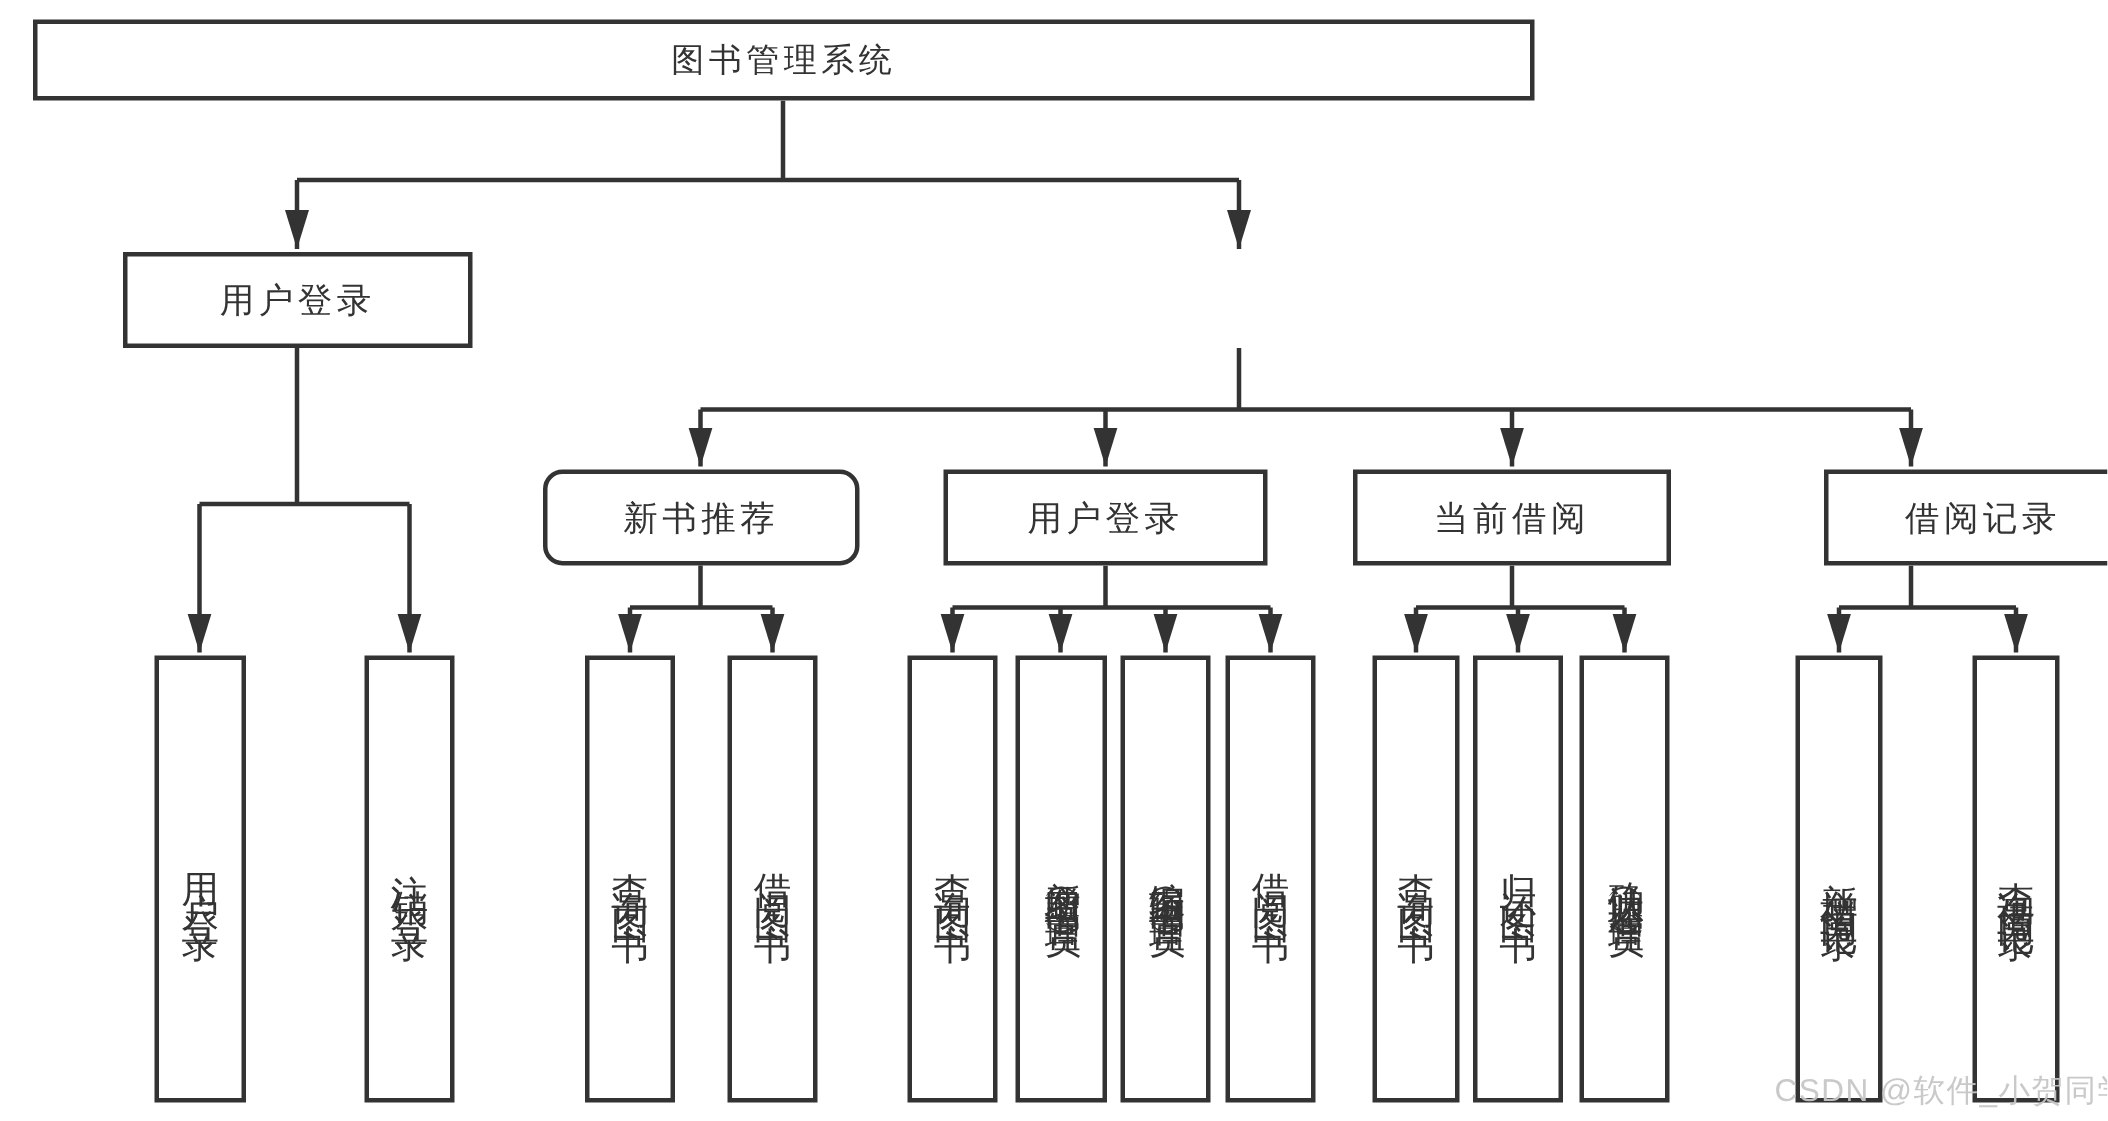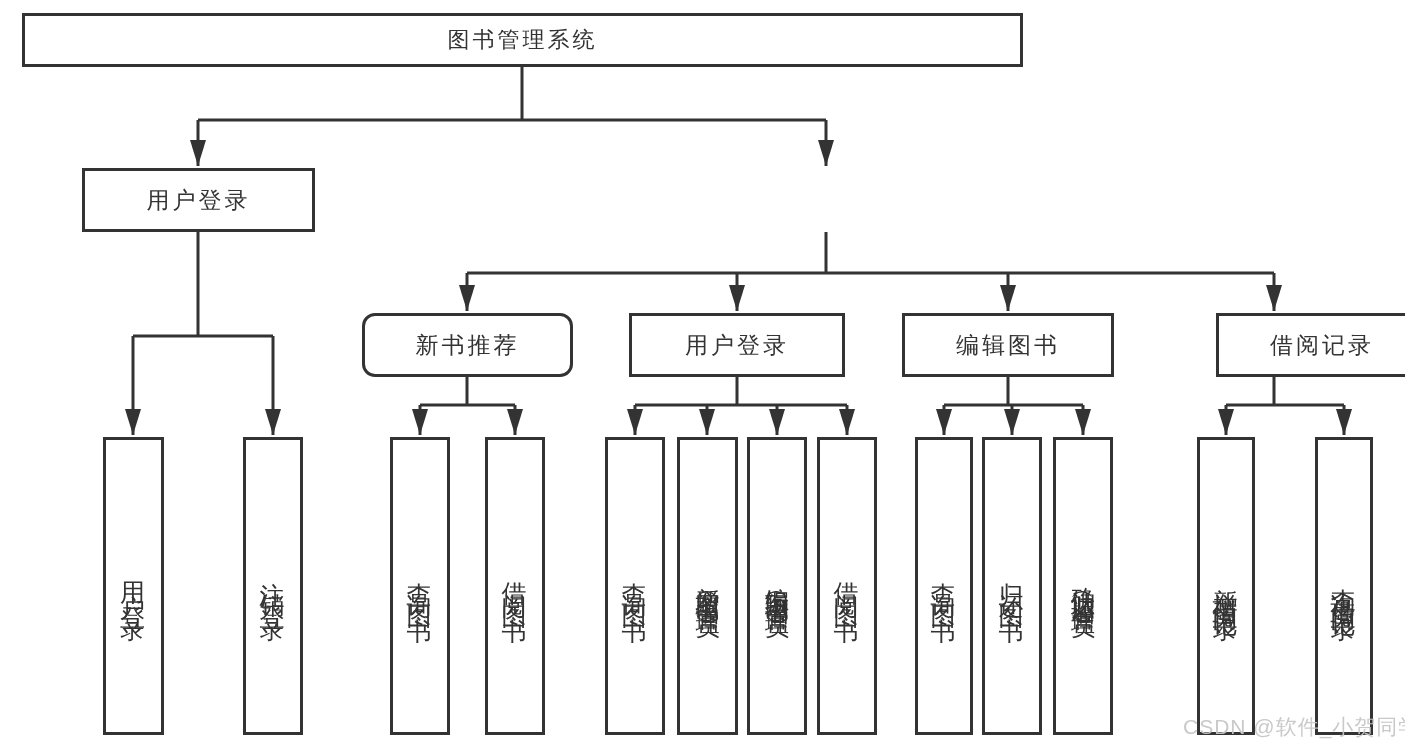--- a/index.html
+++ b/index.html
@@ -120,21 +120,21 @@
       <path class="arrow" d="M1344 405 V435"></path>
     </g>
   </svg>
 
   <div class="node title" style="left:22px; top:13px; width:1001px; height:54px;">图书管理系统</div>
 
   <div class="node" style="left:82px; top:168px; width:233px; height:64px;">用户登录</div>
 
   <div class="node" style="left:362px; top:313px; width:211px; height:64px;border-radius:13px;">新书推荐</div>
   <div class="node" style="left:629px; top:313px; width:216px; height:64px;">用户登录</div>
-  <div class="node" style="left:902px; top:313px; width:212px; height:64px;">编辑图书</div>
+  <div class="node" style="left:902px; top:313px; width:212px; height:64px;">当前借阅</div>
   <div class="node" style="left:1216px; top:313px; width:212px; height:64px;">借阅记录</div>
 
   <div class="leaf loose" style="left:103px; width:61px;">用户登录</div>
   <div class="leaf loose" style="left:243px; width:60px;">注销登录</div>
 
   <div class="leaf loose" style="left:390px; width:60px;">查询图书</div>
   <div class="leaf loose" style="left:485px; width:60px;">借阅图书</div>
 
   <div class="leaf loose" style="left:605px; width:60px;">查询图书</div>
   <div class="leaf tight" style="left:677px; width:61px;">新增图书（管理员）</div>

